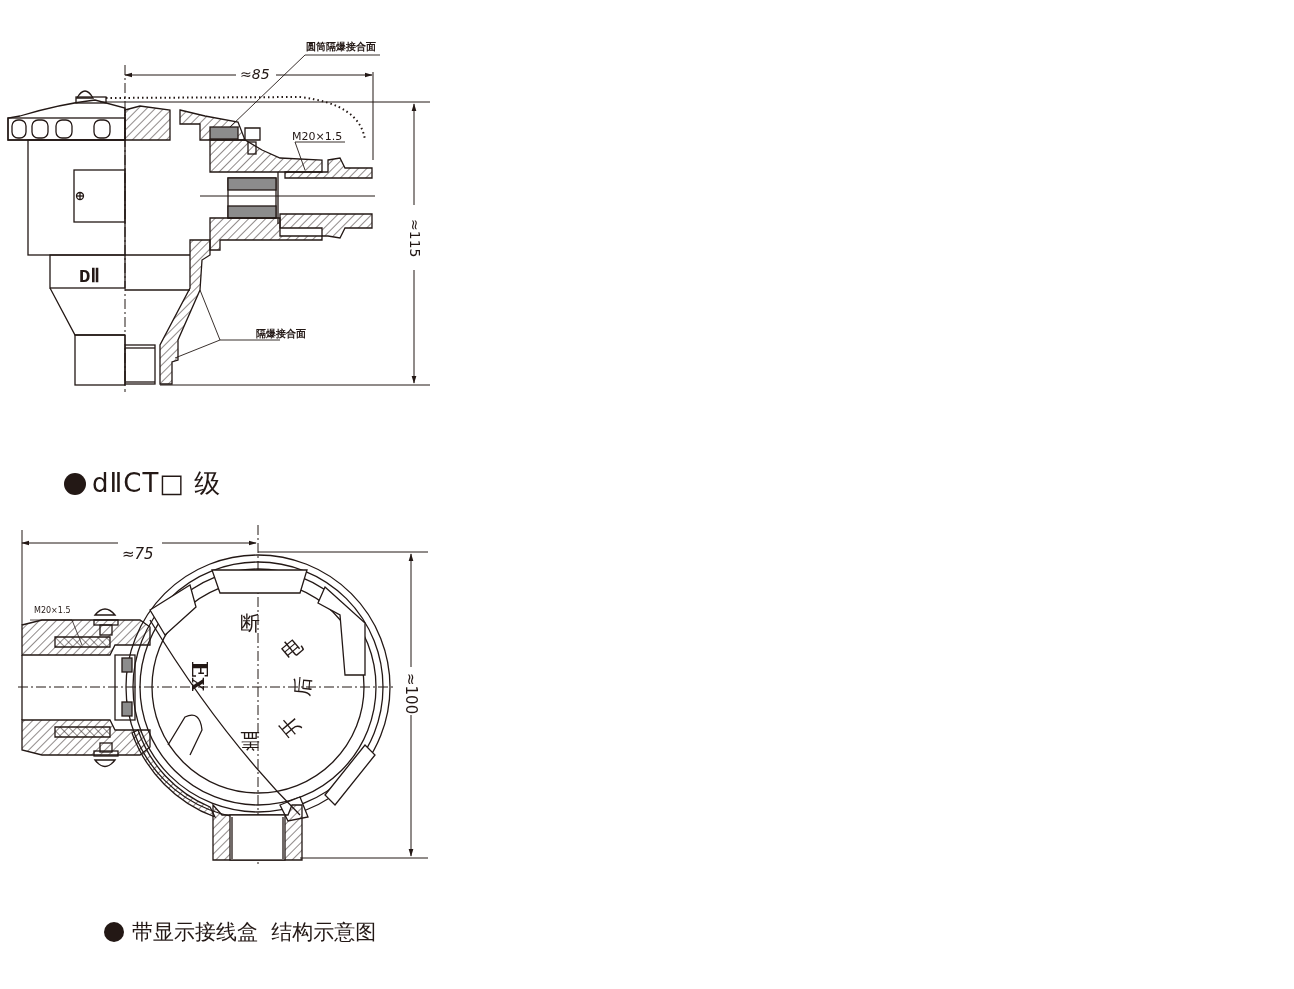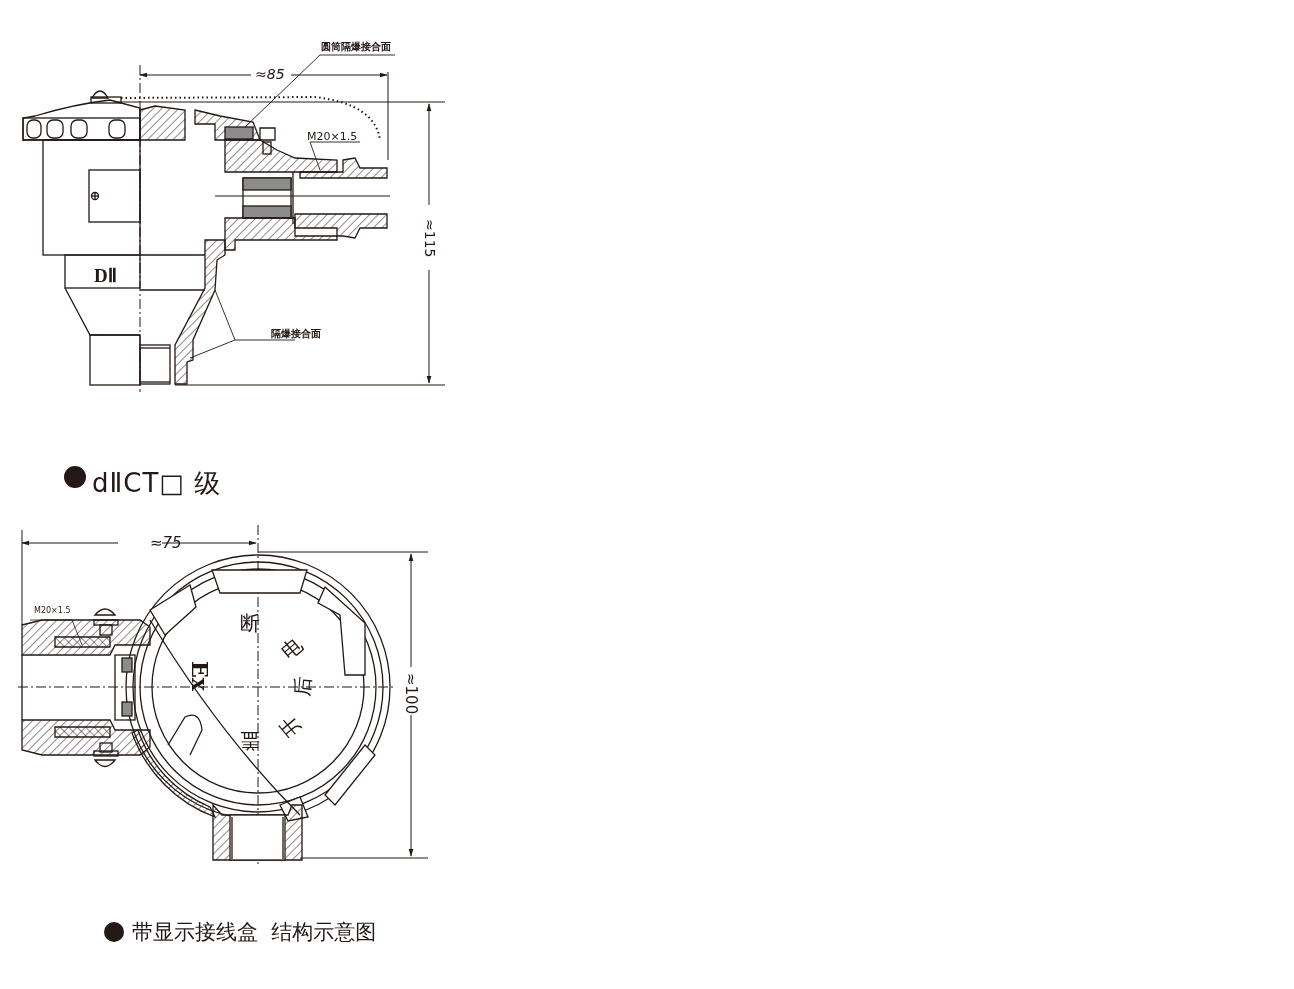--- a/index.html
+++ b/index.html
@@ -1,31 +1,31 @@
 <!DOCTYPE html>
 <html><head>
 <meta charset="utf-8">
 <style>
   html, body { margin:0; padding:0; background:#ffffff; }
   body { width:1294px; height:989px; position:relative; overflow:hidden; font-family:"DejaVu Sans", sans-serif; color:#231815; }
   .abs { position:absolute; }
   svg { position:absolute; left:0; top:0; }
-  .heading { font-size:26px; letter-spacing:1px; display:flex; align-items:flex-start; gap:6px; }
+  .heading { font-size:26px; letter-spacing:1px; display:flex; align-items:center; gap:6px; }
   .dot { width:22px; height:22px; border-radius:50%; background:#231815; display:inline-block; }
   .caption { font-size:21px; display:flex; align-items:center; gap:8px; }
   .caption .dot { width:20px; height:20px; }
   .lbl-small { font-size:10px; font-family:"DejaVu Serif", serif; }
   .dim { font-size:14px;font-style:italic; }
   .dimv { font-size:14px; transform:rotate(90deg); transform-origin:center; }
   .panel-text { font-family:"DejaVu Serif", serif; font-size:20px; }
 </style>
 </head>
 <body>
 
-<div class="abs" style="left:15px;top:0;width:440px;height:400px;">
+<div class="abs" style="left:0;top:0;width:440px;height:400px;">
 <svg width="440" height="400" viewBox="0 0 440 400">
   <defs>
     <pattern id="hatch" patternUnits="userSpaceOnUse" width="6" height="6" patternTransform="rotate(45)">
       <line x1="0" y1="0" x2="0" y2="6" stroke="#231815" stroke-width="1"></line>
     </pattern>
     <pattern id="hatch2" patternUnits="userSpaceOnUse" width="6" height="6" patternTransform="rotate(-45)">
       <line x1="0" y1="0" x2="0" y2="6" stroke="#231815" stroke-width="1"></line>
     </pattern>
     <marker id="arr" viewBox="0 0 10 10" refX="9" refY="5" markerWidth="8" markerHeight="8" orient="auto-start-reverse">
       <path d="M0,2 L10,5 L0,8 z" fill="#231815"></path>
@@ -94,21 +94,21 @@
     <line x1="276" y1="75" x2="372" y2="75" marker-end="url(#arr)" stroke-width="1"></line>
     <line x1="100" y1="102" x2="430" y2="102" stroke-width="1"></line>
     <line x1="160" y1="385" x2="430" y2="385" stroke-width="1"></line>
     <line x1="414" y1="104" x2="414" y2="205" marker-start="url(#arr)" stroke-width="1"></line>
     <line x1="414" y1="270" x2="414" y2="383" marker-end="url(#arr)" stroke-width="1"></line>
   </g>
 </svg>
 <div class="abs lbl-small" style="left:306px;top:40px;font-weight:bold;">圆筒隔爆接合面</div>
 <div class="abs dim" style="left:240px;top:66px;">≈85</div>
 <div class="abs" style="left:292px;top:130px;font-size:11px;">M20×1.5</div>
-<div class="abs" style="left:79px;top:264px;font-size:19px;font-weight:bold;font-family:Liberation Serif, serif;">DⅡ</div>
+<div class="abs" style="left:79px;top:264px;font-size:19px;font-weight:bold;font-family:Liberation Mono, monospace;">DⅡ</div>
 <div class="abs lbl-small" style="left:224px;top:327px;font-weight:bold;margin-left:32px;">隔爆接合面</div>
 <div class="abs dimv" style="left:398px;top:228px;width:34px;text-align:center;">≈115</div>
 </div>
 
 <div class="abs heading" style="left:64px;top:466px;">
   <span class="dot"></span>
   <span>dⅡCT□ 级</span>
 </div>
 
 <div class="abs" style="left:0;top:515px;width:440px;height:360px;">
@@ -172,21 +172,21 @@
 
     <line x1="22" y1="15" x2="22" y2="110" stroke-width="1"></line>
     <line x1="22" y1="28" x2="118" y2="28" marker-start="url(#arr2)" stroke-width="1"></line>
     <line x1="162" y1="28" x2="256" y2="28" marker-end="url(#arr2)" stroke-width="1"></line>
     <line x1="258" y1="37" x2="428" y2="37" stroke-width="1"></line>
     <line x1="300" y1="343" x2="428" y2="343" stroke-width="1"></line>
     <line x1="411" y1="39" x2="411" y2="152" marker-start="url(#arr2)" stroke-width="1"></line>
     <line x1="411" y1="200" x2="411" y2="341" marker-end="url(#arr2)" stroke-width="1"></line>
   </g>
 </svg>
-<div class="abs dim" style="left:122px;top:19px;font-size:15px;margin-left:28px;">≈75</div>
+<div class="abs dim" style="left:122px;top:30px;font-size:15px;">≈75</div>
 <div class="abs dimv" style="left:394px;top:166px;width:34px;text-align:center;font-size:15px;">≈100</div>
 <div class="abs" style="left:34px;top:91px;font-size:8px;">M20×1.5</div>
 <div class="abs panel-text" style="left:185px;top:148px;font-weight:bold;font-size:22px;transform:rotate(90deg);">Ex</div>
 <div class="abs panel-text" style="left:240px;top:95px;">断</div>
 <div class="abs panel-text" style="left:282px;top:120px;transform:rotate(-40deg);">电</div>
 <div class="abs panel-text" style="left:293px;top:158px;transform:rotate(-85deg);">后</div>
 <div class="abs panel-text" style="left:280px;top:198px;transform:rotate(-130deg);">开</div>
 <div class="abs panel-text" style="left:240px;top:212px;transform:rotate(180deg);">盖</div>
 </div>
 

